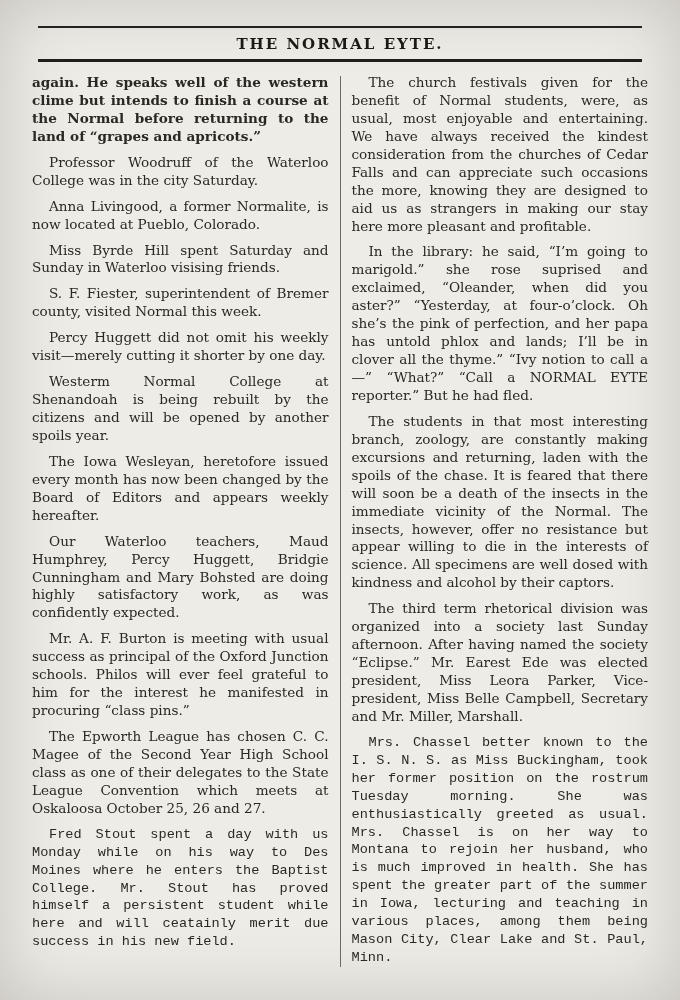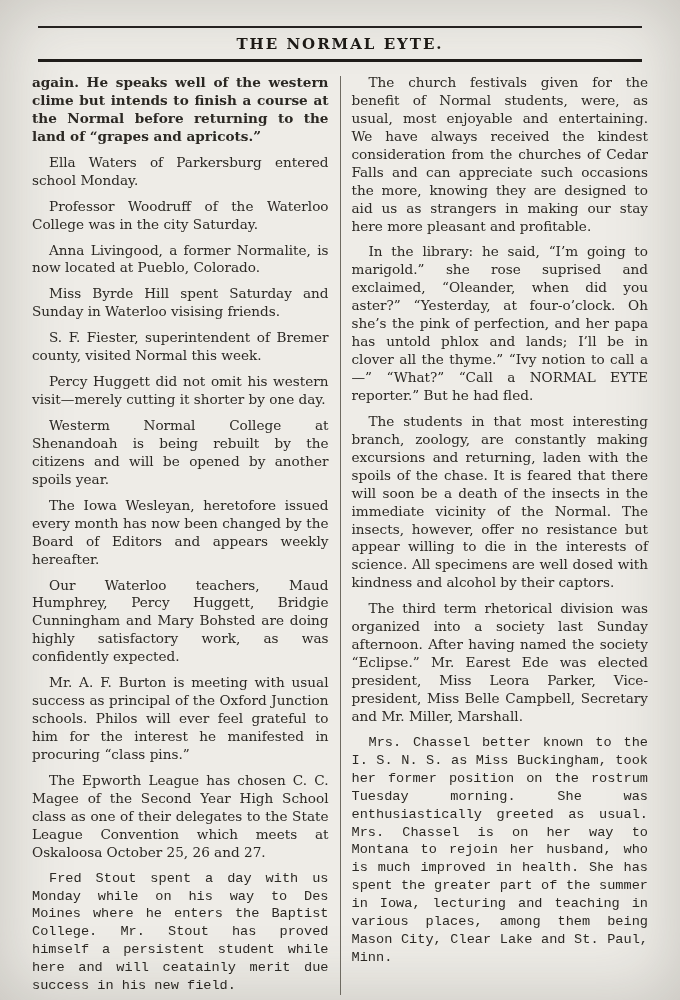--- a/index.html
+++ b/index.html
@@ -60,26 +60,25 @@
 
   <div class="masthead">
     <div class="rule rule-thin"></div>
     <div class="title">THE NORMAL EYTE.</div>
     <div class="rule rule-thick"></div>
   </div>
 
   <div class="columns">
     <div class="col" id="col-left">
         <p class="para no-indent">again.  He speaks well of the western clime but intends to finish a course at the Normal before returning to the land of “grapes and apricots.”</p>
-        <p class="para">Ella Waters of Parkersburg entered school Monday.</p>
         <p class="para">Professor Woodruff of the Waterloo College was in the city Saturday.</p>
         <p class="para">Anna Livingood, a former Normalite, is now located at Pueblo, Colorado.</p>
         <p class="para">Miss Byrde Hill spent Saturday and Sunday in Waterloo visising friends.</p>
         <p class="para">S. F. Fiester, superintendent of Bremer county, visited Normal this week.</p>
-        <p class="para">Percy Huggett did not omit his western visit—merely cutting it shorter by one day.</p>
+        <p class="para">Percy Huggett did not omit his weekly visit—merely cutting it shorter by one day.</p>
         <p class="para">Westerm Normal College at Shenandoah is being rebuilt by the citizens and will be opened by another spoils year.</p>
         <p class="para">The Iowa Wesleyan, heretofore issued every month has now been changed by the Board of Editors and appears weekly hereafter.</p>
         <p class="para">Our Waterloo teachers, Maud Humphrey, Percy Huggett, Bridgie Cunningham and Mary Bohsted are doing highly satisfactory work, as was confidently expected.</p>
         <p class="para">Mr. A. F. Burton is meeting with usual success as principal of the Oxford Junction schools.  Philos will ever feel grateful to him for the interest he manifested in procuring “class pins.”</p>
         <p class="para">The Epworth League has chosen C. C. Magee of the Second Year High School class as one of their delegates to the State League Convention which meets at Oskaloosa October 25, 26 and 27.</p>
         <p class="para">Fred Stout spent a day with us Monday while on his way to Des Moines where he enters the Baptist College.  Mr. Stout has proved himself a persistent student while here and will ceatainly merit due success in his new field.</p>
       </div>
     <div class="divider"></div>
     <div class="col" id="col-right">
         <p class="para">The church festivals given for the benefit of Normal students, were, as usual, most enjoyable and entertaining.  We have always received the kindest consideration from the churches of Cedar Falls and can appreciate such occasions the more, knowing they are designed to aid us as strangers in making our stay here more pleasant and profitable.</p>

